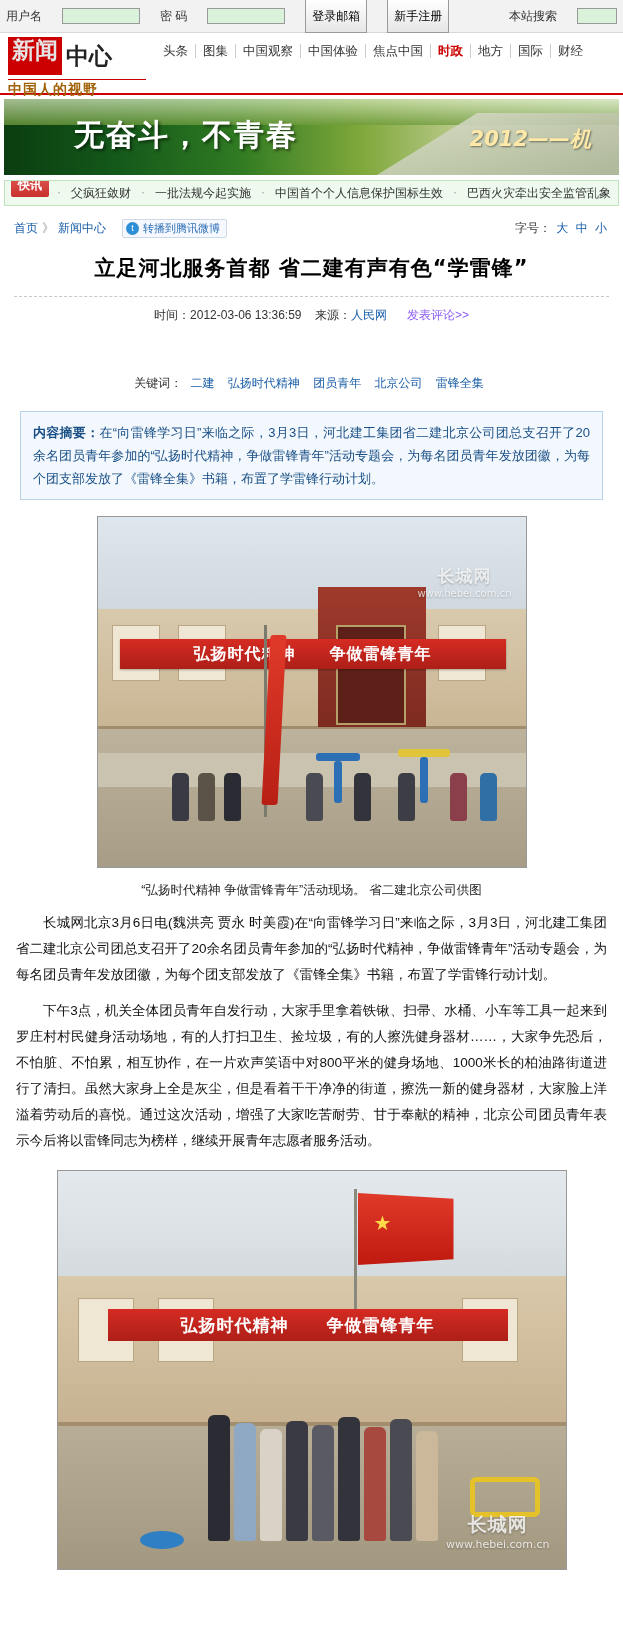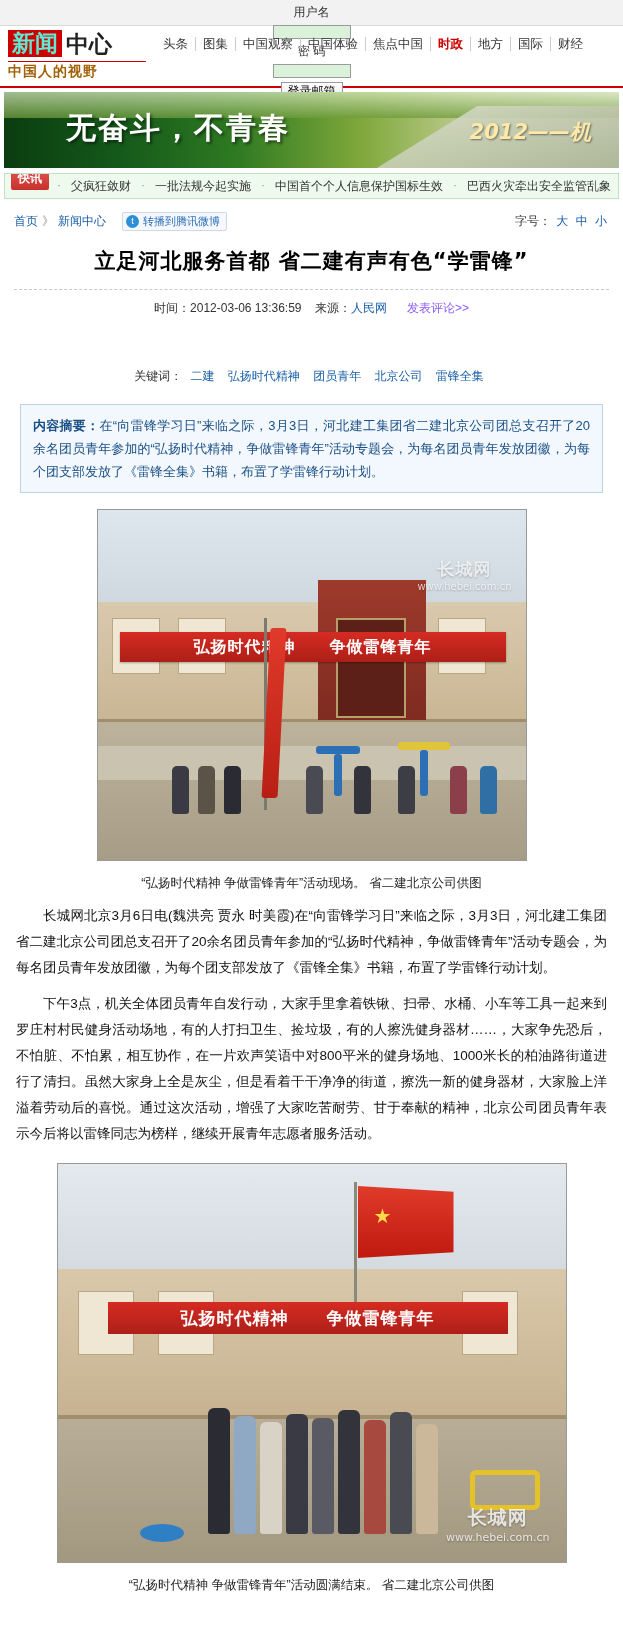--- a/index.html
+++ b/index.html
@@ -16,36 +16,35 @@
     overflow: hidden;
   }
 
   
   .topbar {
     height: 26px;
     background: #f2f2f2;
     border-bottom: 1px solid #d8d8d8;
     display: flex;
     align-items: center;
-    padding: 4px 6px;
+    padding: 16px 6px;
     font-size: 12px;
     color: #333;
-    gap: 4px;
-    flex-direction: column;
+    gap: 20px;
   }
   .topbar .lbl { white-space: nowrap; font-size: 12px; }
   .topbar input.txt {
     width: 78px; height: 16px;
     border: 1px solid #9a9a9a;
     background: #d9f2d9;
     font-size: 11px;
     padding: 0 2px;
   }
   .topbar .btn {
-    height: 22px;
+    height: 34px;
     border: 1px solid #9a9a9a;
     background: linear-gradient(#ffffff,#e6e6e6);
     font-size: 12px;
     padding: 0 6px;
     line-height: 16px;
     white-space: nowrap;
     cursor: pointer;
   }
   .topbar .spacer { flex: 1; }
   .topbar .searchlbl { font-size: 12px; white-space: nowrap; }
@@ -64,23 +63,23 @@
   }
   .logo {
     width: 152px;
     padding: 4px 6px 2px 8px;
     flex: none;
   }
   .logo .l1 {
     display: flex; align-items: center; gap: 4px;
   }
   .logo .xin {
-    background: #c00; color: #5eead4;
+    background: #c00; color: #e5e5e5;
     font-size: 23px; font-weight: bold;
-    padding: 1px 4px 2px 4px;
+    padding: 1px 4px 13px 4px;
     line-height: 1.05;
     font-family: "DejaVu Sans", sans-serif;
   }
   .logo .zhongxin {
     color: #222; font-size: 23px; font-weight: bold;
     line-height: 1.05;
     font-family: "DejaVu Sans", sans-serif;
   }
   .logo .l2 {
     color: #a16207; font-size: 14px; font-weight: bold;
@@ -125,21 +124,21 @@
     background: linear-gradient(180deg,#d6e7bd,#6f9b3c);
     opacity: .75;
   }
   .banner .road {
     position: absolute; right: 0; bottom: 0; width: 48%; height: 62px;
     background: linear-gradient(160deg,#dfe4d3 0%, #cdd3bc 40%, #a9b293 100%);
     clip-path: polygon(18% 100%, 100% 100%, 100% 0, 52% 0);
     opacity: .9;
   }
   .banner .slogan {
-    position: absolute; left: 62px; top: 16px;
+    position: absolute; left: 70px; top: 16px;
     color: #fff; font-size: 30px; font-weight: bold;
     letter-spacing: 2px;
     text-shadow: 2px 2px 3px rgba(0,0,0,.5);
     font-family: "DejaVu Sans", sans-serif;
   }
   .banner .year {
     position: absolute; right: 28px; top: 26px;
     color: #ffe9a8; font-size: 21px; font-style: italic; font-weight: bold;
     text-shadow: 1px 1px 2px rgba(0,0,0,.45);
     font-family: "DejaVu Sans", sans-serif;
@@ -562,17 +561,16 @@
           <div class="g" style="height:124px; background:#33333c;"></div>
           <div class="g" style="height:114px; background:#a8493f;"></div>
           <div class="g" style="height:122px; background:#4a4a52;"></div>
           <div class="g" style="height:110px; background:#cbb79a;"></div>
         </div>
         <div class="watermark">
           <span>长城网</span>
           <small>www.hebei.com.cn</small>
         </div>
       </div>
-      <div class="figcap">“弘扬时代精神  争做雷锋青年”活动圆满结束。  省二建北京公司供图</div>
     </div>
 
   </div>
 </div>
 
 </body></html>

